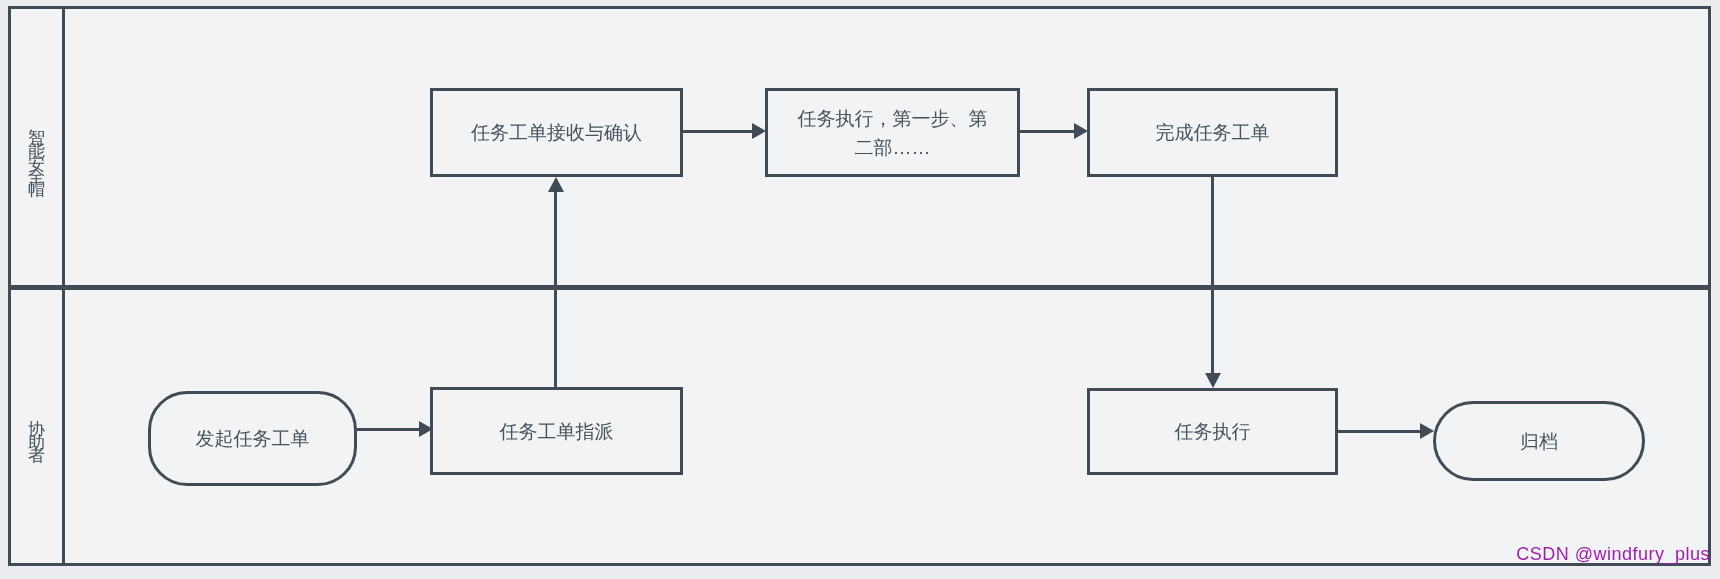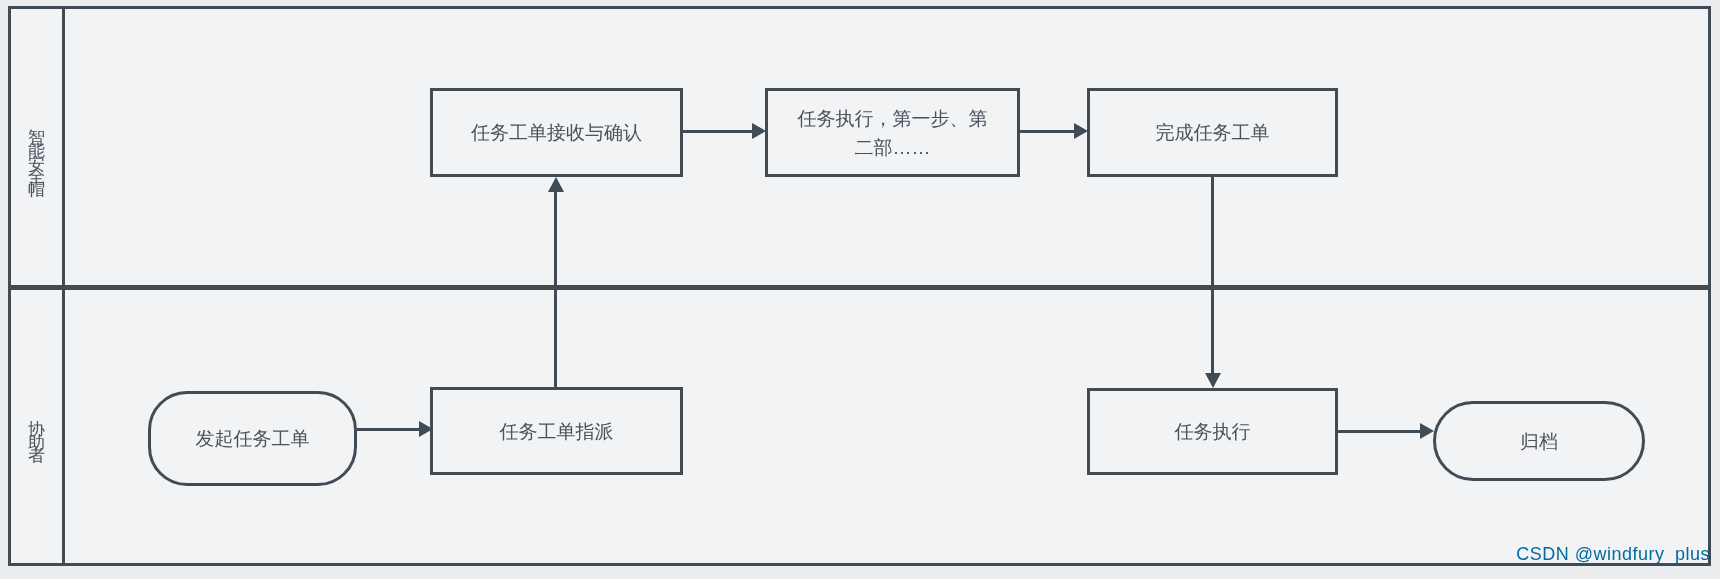--- a/index.html
+++ b/index.html
@@ -79,21 +79,21 @@
   .e3-head { left: 752px; top: 123px; }
   .e4-line { left: 1020px; top: 130px; width: 54px; }
   .e4-head { left: 1074px; top: 123px; }
   .e5-line { left: 1211px; top: 177px; height: 196px; }
   .e5-head { left: 1205px; top: 373px; }
   .e6-line { left: 1338px; top: 430px; width: 82px; }
   .e6-head { left: 1420px; top: 423px; }
 
   .watermark {
     position: absolute; right: 10px; top: 544px;
-    font-size: 18px; color: #0369a1;
+    font-size: 18px; color: #a21caf;
     z-index: 5; letter-spacing: 0.5px;
   }
 </style>
 </head>
 <body>
 
 <div class="canvas">
 
   <div class="frame">
     <div class="lane lane-top">

